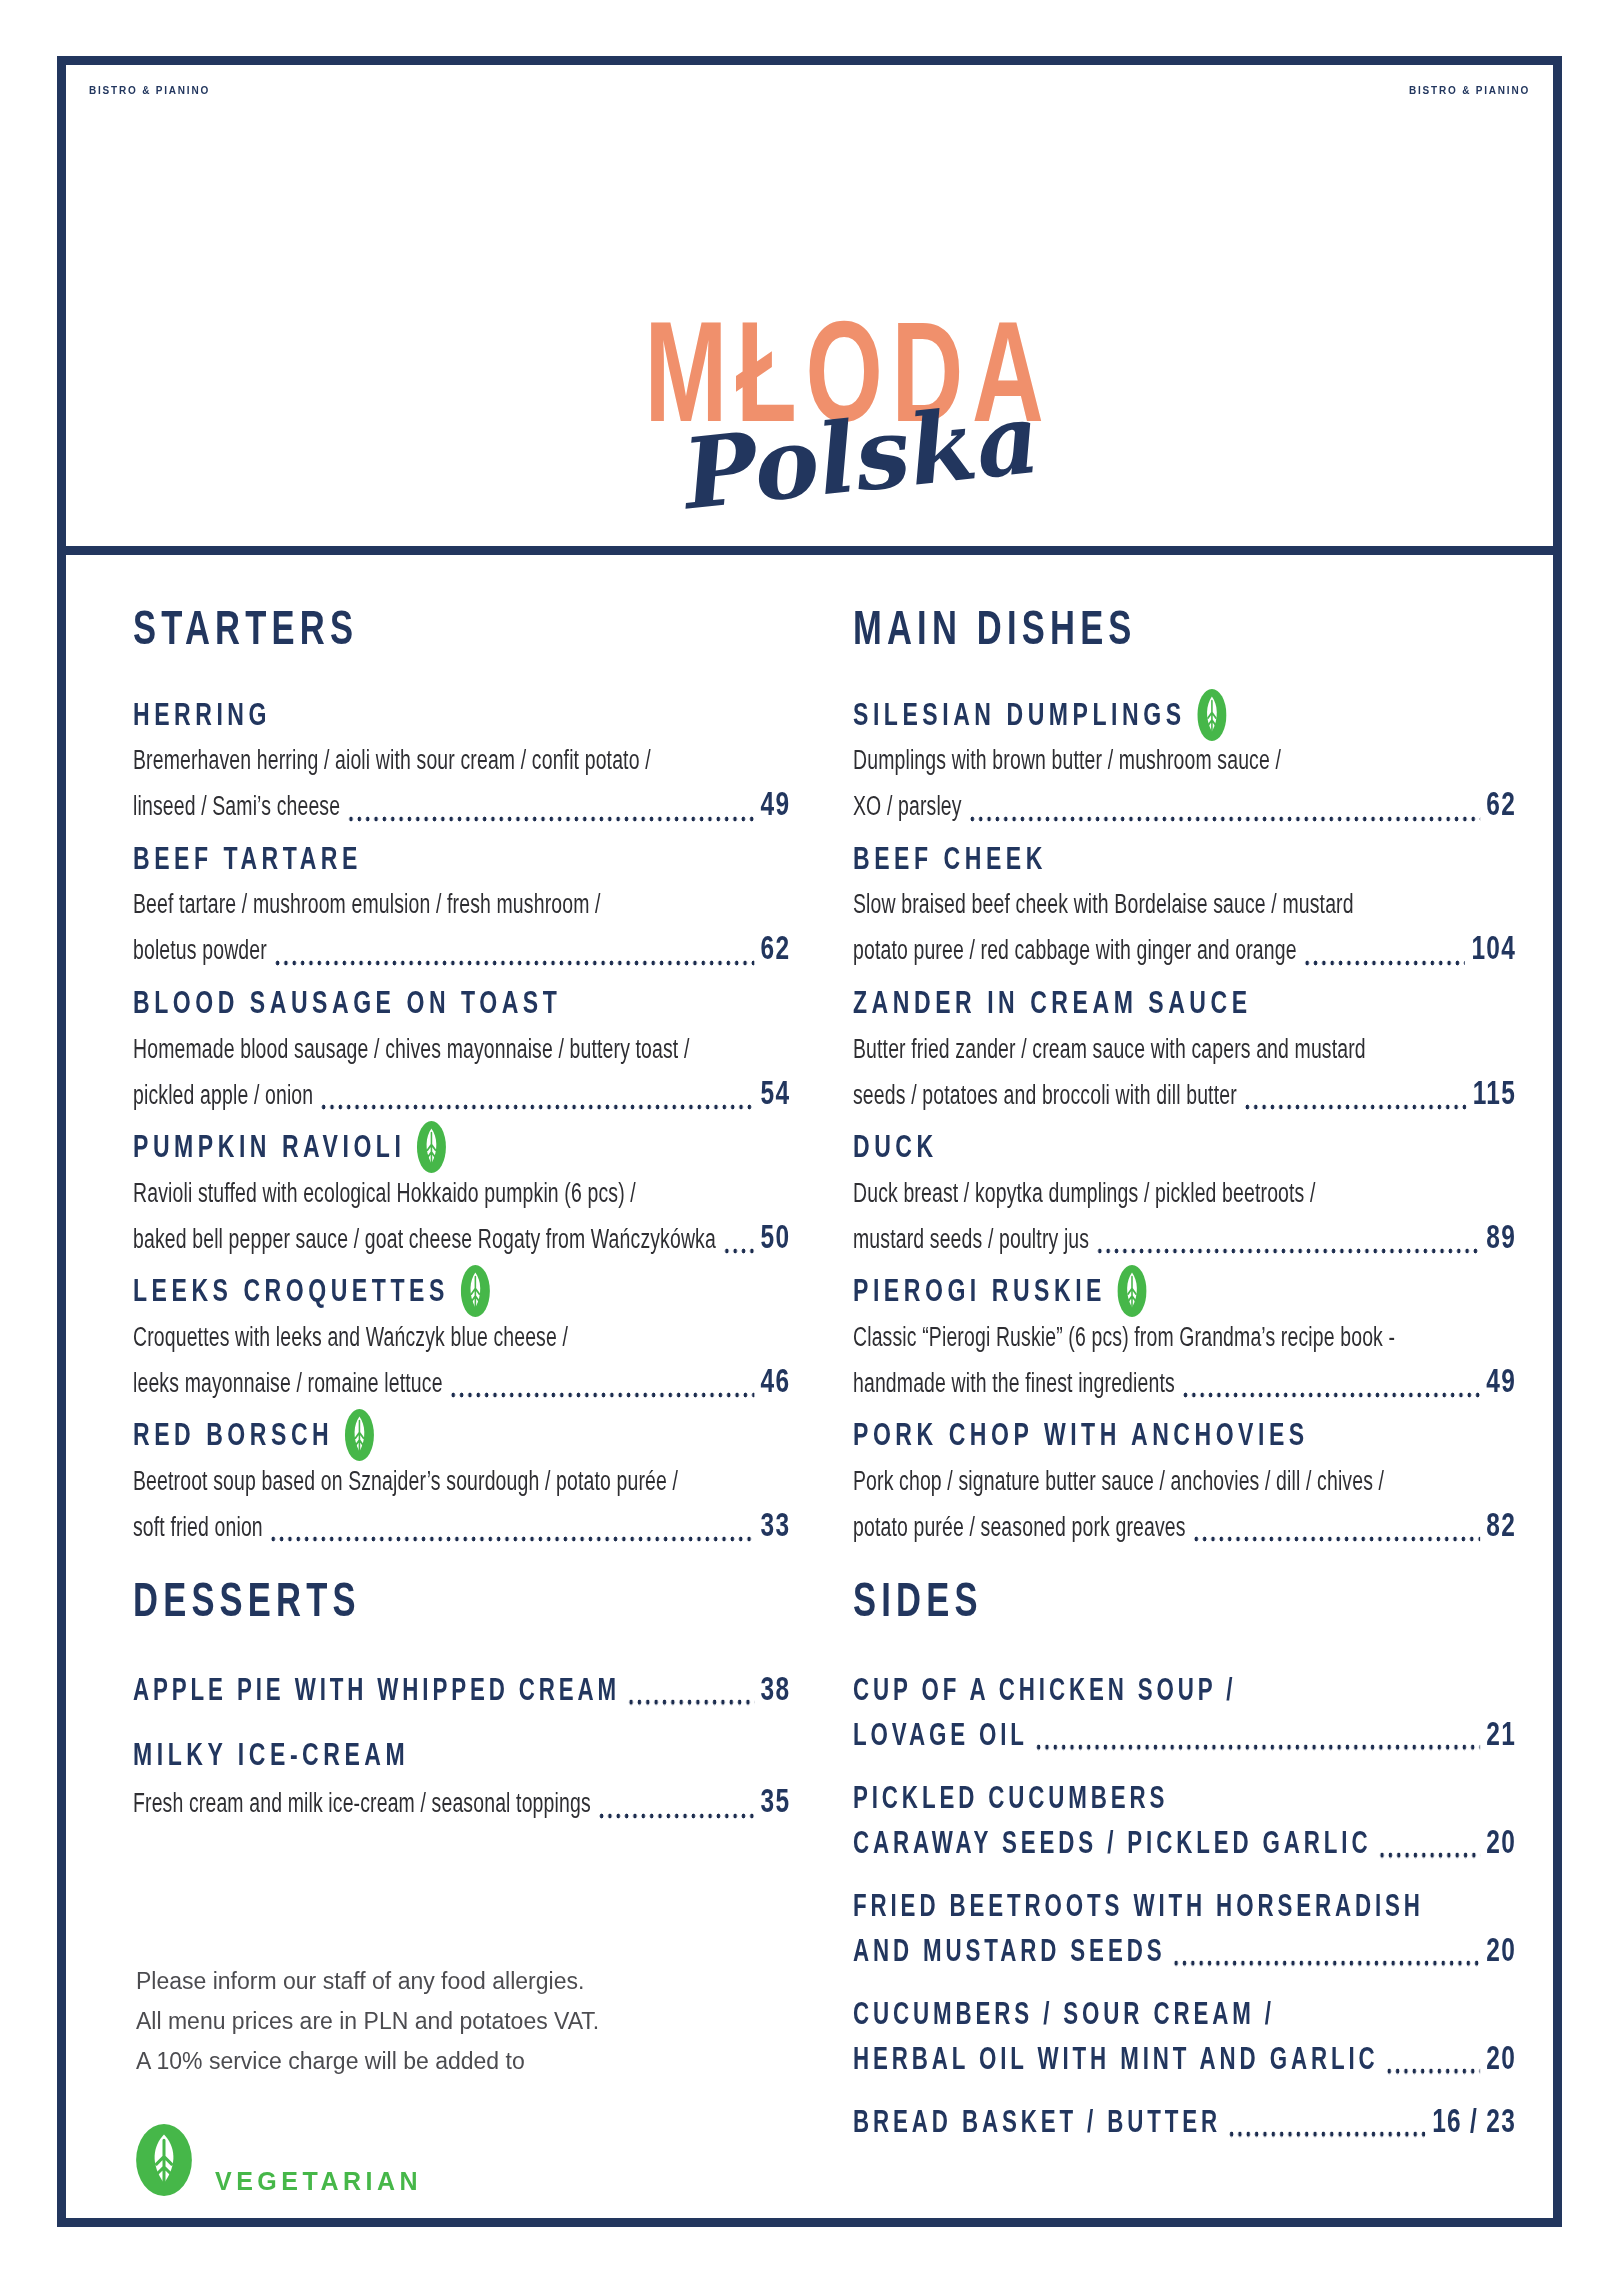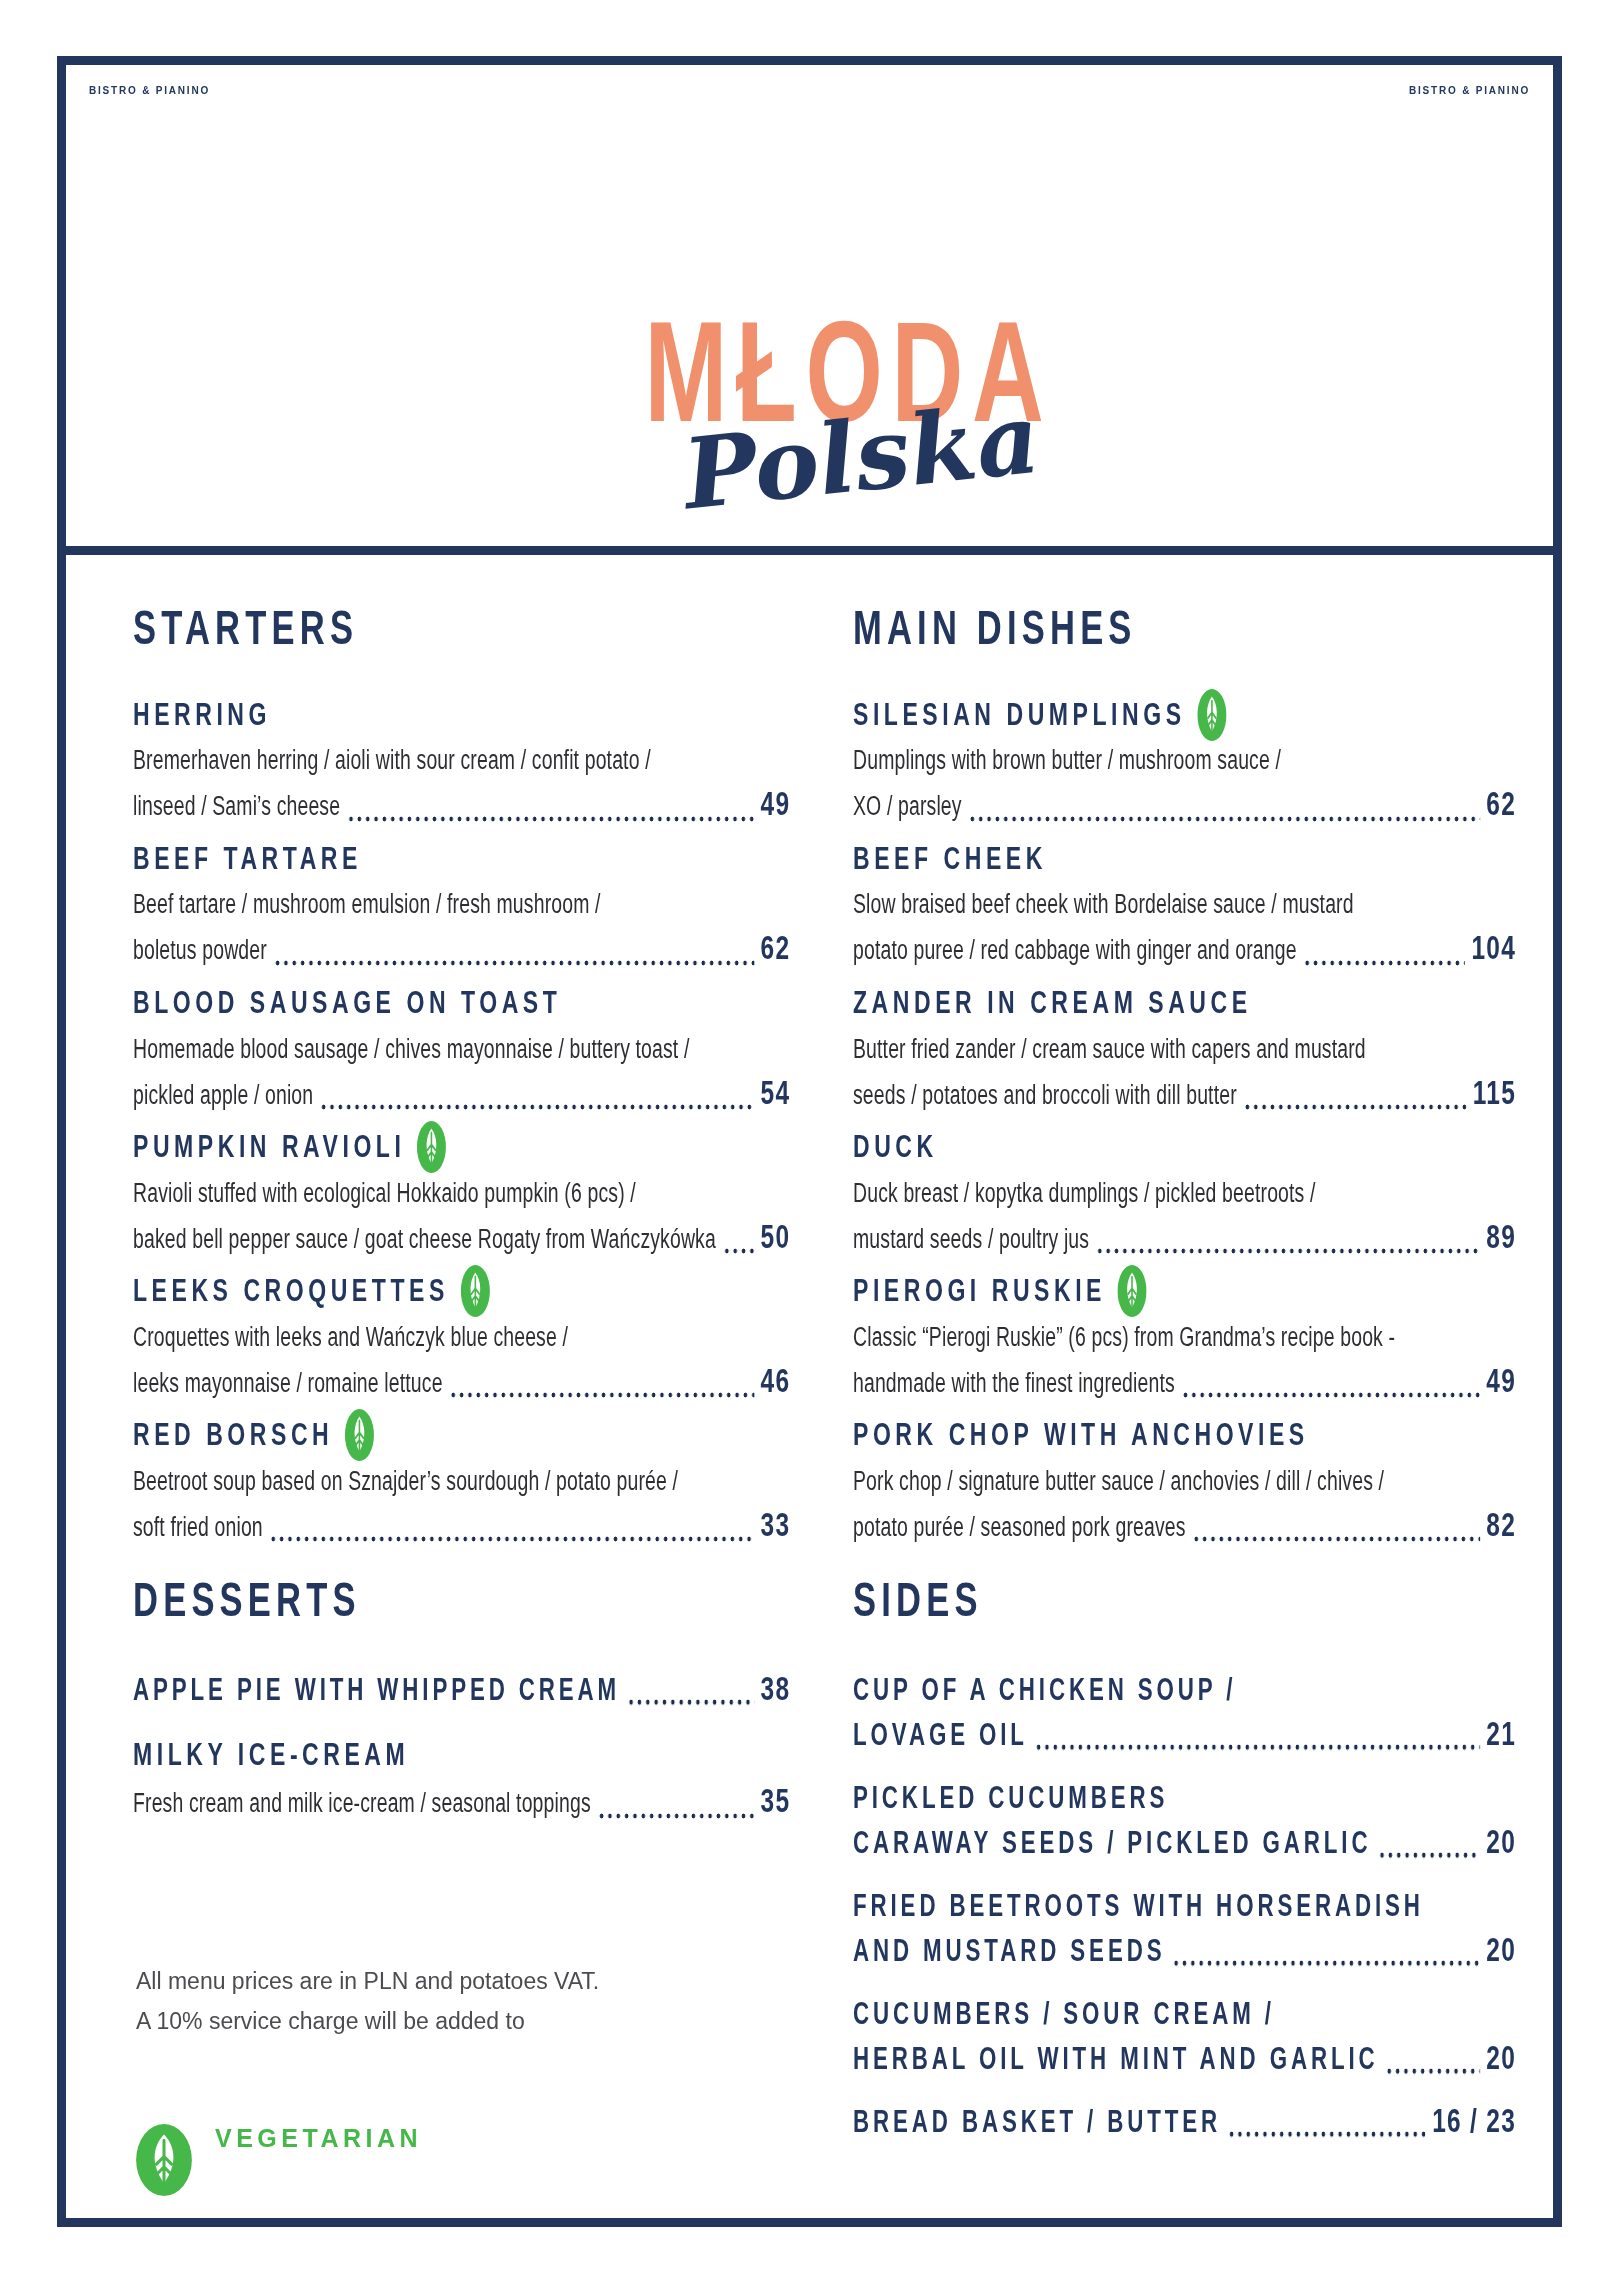--- a/index.html
+++ b/index.html
@@ -61,21 +61,21 @@
   
   .veg-badge{display:inline-block;}
   .veg-svg{width:41px;height:52px;display:block;}
   .veg-svg ellipse{fill:var(--green);}
   .veg-svg .leaf{fill:#fff;}
   .veg-svg .veins{stroke:var(--green);stroke-width:2.6;fill:none;stroke-linecap:round;}
 
   
   .footer-notes{position:absolute;left:136px;top:1961px;width:573px;
                 font-size:23px;line-height:40px;color:#4c4c50;}
-  .legend{position:absolute;left:136px;top:2124px;display:flex;align-items:flex-start;gap:23px;}
+  .legend{position:absolute;left:136px;top:2124px;display:flex;align-items:flex-end;gap:23px;}
   .legend .veg-svg{width:56px;height:72px;}
   .legend-label{font-size:25px;font-weight:700;color:var(--green);letter-spacing:4.5px;}
 </style>
 </head>
 <body>
 
 <div class="page">
 
   <div class="frame">
     <div class="brand-bar">
@@ -382,20 +382,21 @@
               <span class="line-text">BREAD BASKET / BUTTER</span>
               <span class="leader"></span>
               <span class="price">16 / 23</span>
             </div>
           </div>
   </article>
       </div>
   </section>
 
   <div class="footer-notes">
+    <div class="note-line">Please inform our staff of any food allergies.</div>
     <div class="note-line">All menu prices are in PLN and potatoes VAT.</div>
     <div class="note-line">A 10% service charge will be added to</div>
   </div>
 
   <div class="legend">
     <span class="veg-badge">
       <svg class="veg-svg" viewBox="0 0 48 62" aria-hidden="true">
         <ellipse cx="24" cy="31" rx="24" ry="31"></ellipse>
         <path class="leaf" d="M24 9 C33.5 19 36 34 24 51 C12 34 14.5 19 24 9 Z"></path>
         <path class="veins" d="M24 14 L24 51 M24 28 L17.5 34.5 M24 28 L30.5 34.5 M24 37 L17.5 43.5 M24 37 L30.5 43.5"></path>

